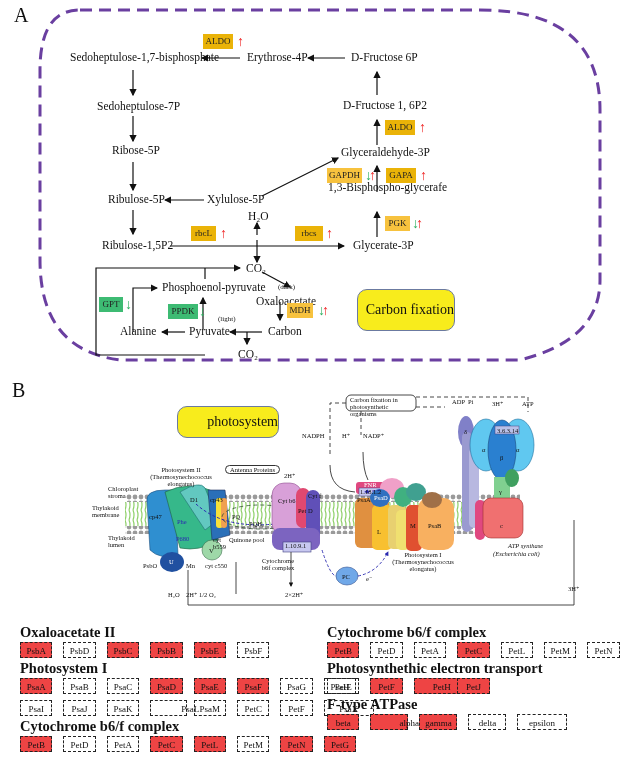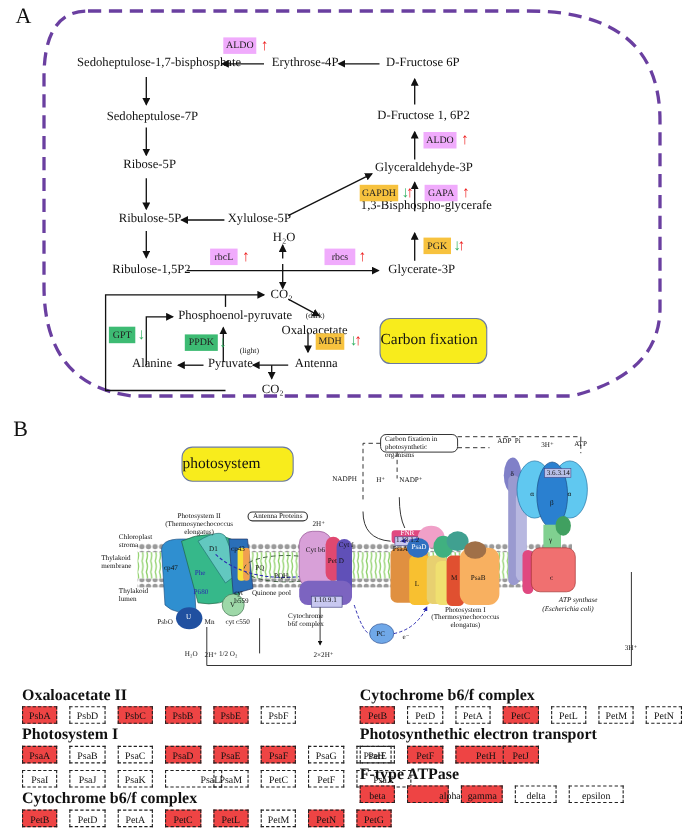--- a/index.html
+++ b/index.html
@@ -1,27 +1,27 @@
 <!DOCTYPE html>
 <html><head>
 <meta charset="utf-8">
 <style>
   html,body{margin:0;padding:0;background:#fff;}
   body{width:620px;height:761px;position:relative;overflow:hidden;font-family:"Liberation Serif","DejaVu Serif",serif;color:#111;}
   .abs{position:absolute;}
   .panel-label{font-size:20px;}
   .met{font-size:11.5px;white-space:nowrap;}
   .enz{position:absolute;font-size:9px;height:15px;line-height:15px;text-align:center;color:#222;}
-  .red{background:#f0abfc;}
+  .red{background:#eab308;}
   .yel{background:#f7c23e;}
   .grn{background:#3dbb73;}
   .arrows{position:absolute;font-size:14px;font-weight:bold;line-height:15px;}
   .up{color:#ee2020;}
   .dn{color:#2fb060;}
-  .badge{position:absolute;background:#f8ec1c;border:1.5px solid #6b7aa0;border-radius:10px;text-align:left;}
+  .badge{position:absolute;background:#f8ec1c;border:1.5px solid #6b7aa0;border-radius:10px;text-align:right;margin-left:12px;}
   .sec-title{position:absolute;font-weight:bold;font-size:14.5px;white-space:nowrap;}
   .gene{position:absolute;font-size:9px;height:16px;line-height:16px;text-align:center;border:1.6px dashed #222;box-sizing:border-box;}
   .gene.on{background:#ee4444;}
   .tiny{font-size:7px;white-space:nowrap;}
   .tiny2{font-size:6.5px;white-space:nowrap;}
 </style>
 </head>
 <body>
 
 <div class="abs panel-label" style="left:14px;top:4px;">A</div>
@@ -84,21 +84,21 @@
 <span class="abs met" style="left:248px;top:210px;">H₂O</span>
 <span class="abs met" style="left:102px;top:239px;">Ribulose-1,5P2</span>
 <span class="abs met" style="left:353px;top:239px;">Glycerate-3P</span>
 <span class="abs met" style="left:246px;top:262px;">CO₂</span>
 <span class="abs met" style="left:162px;top:281px;">Phosphoenol-pyruvate</span>
 <span class="abs tiny" style="left:278px;top:283px;">(dark)</span>
 <span class="abs met" style="left:256px;top:295px;">Oxaloacetate</span>
 <span class="abs tiny" style="left:218px;top:315px;">(light)</span>
 <span class="abs met" style="left:120px;top:325px;">Alanine</span>
 <span class="abs met" style="left:189px;top:325px;">Pyruvate</span>
-<span class="abs met" style="left:268px;top:325px;">Antenna</span>
+<span class="abs met" style="left:268px;top:325px;">Carbon</span>
 <span class="abs met" style="left:238px;top:348px;">CO₂</span>
 
 <div class="enz red" style="left:203px;top:34px;width:30px;">ALDO</div>
 <span class="arrows up" style="left:237px;top:34px;">↑</span>
 
 <div class="enz red" style="left:385px;top:120px;width:30px;">ALDO</div>
 <span class="arrows up" style="left:419px;top:120px;">↑</span>
 
 <div class="enz yel" style="left:327px;top:168px;width:35px;">GAPDH</div>
 <span class="arrows" style="left:365px;top:168px;"><span class="dn">↓</span><span class="up" style="margin-left:-3px;">↑</span></span>
@@ -293,21 +293,21 @@
     <div class="gene" style="left: 63.4px; top: 678px; width: 32.4px;">PsaB</div>
     <div class="gene" style="left: 106.8px; top: 678px; width: 32.4px;">PsaC</div>
     <div class="gene on" style="left: 150.2px; top: 678px; width: 32.4px;">PsaD</div>
     <div class="gene on" style="left: 193.6px; top: 678px; width: 32.4px;">PsaE</div>
     <div class="gene on" style="left: 237px; top: 678px; width: 32.4px;">PsaF</div>
     <div class="gene" style="left: 280.4px; top: 678px; width: 32.4px;">PsaG</div>
     <div class="gene" style="left: 323.8px; top: 678px; width: 32.4px;">PsaH</div>
     <div class="gene" style="left: 20px; top: 700px; width: 32.4px;">PsaI</div>
     <div class="gene" style="left: 63.4px; top: 700px; width: 32.4px;">PsaJ</div>
     <div class="gene" style="left: 106.8px; top: 700px; width: 32.4px;">PsaK</div>
-    <div class="gene" style="left: 150.2px; top: 700px; width: 52px; padding-left: 30px;">PsaL</div>
+    <div class="gene" style="left: 150.2px; top: 700px; width: 37px; padding-left: 30px;">PsaL</div>
     <div class="gene" style="left: 193.6px; top: 700px; width: 32.4px;">PsaM</div>
     <div class="gene" style="left: 237px; top: 700px; width: 32.4px;">PetC</div>
     <div class="gene" style="left: 280.4px; top: 700px; width: 32.4px;">PetF</div>
     <div class="gene" style="left: 323.8px; top: 700px; width: 50px;">PsaX</div>
     <div class="sec-title" style="left: 20px; top: 718px;">Cytochrome b6/f complex</div>
     <div class="gene on" style="left: 20px; top: 736px; width: 32.4px;">PetB</div>
     <div class="gene" style="left: 63.4px; top: 736px; width: 32.4px;">PetD</div>
     <div class="gene" style="left: 106.8px; top: 736px; width: 32.4px;">PetA</div>
     <div class="gene on" style="left: 150.2px; top: 736px; width: 32.4px;">PetC</div>
     <div class="gene on" style="left: 193.6px; top: 736px; width: 32.4px;">PetL</div>

